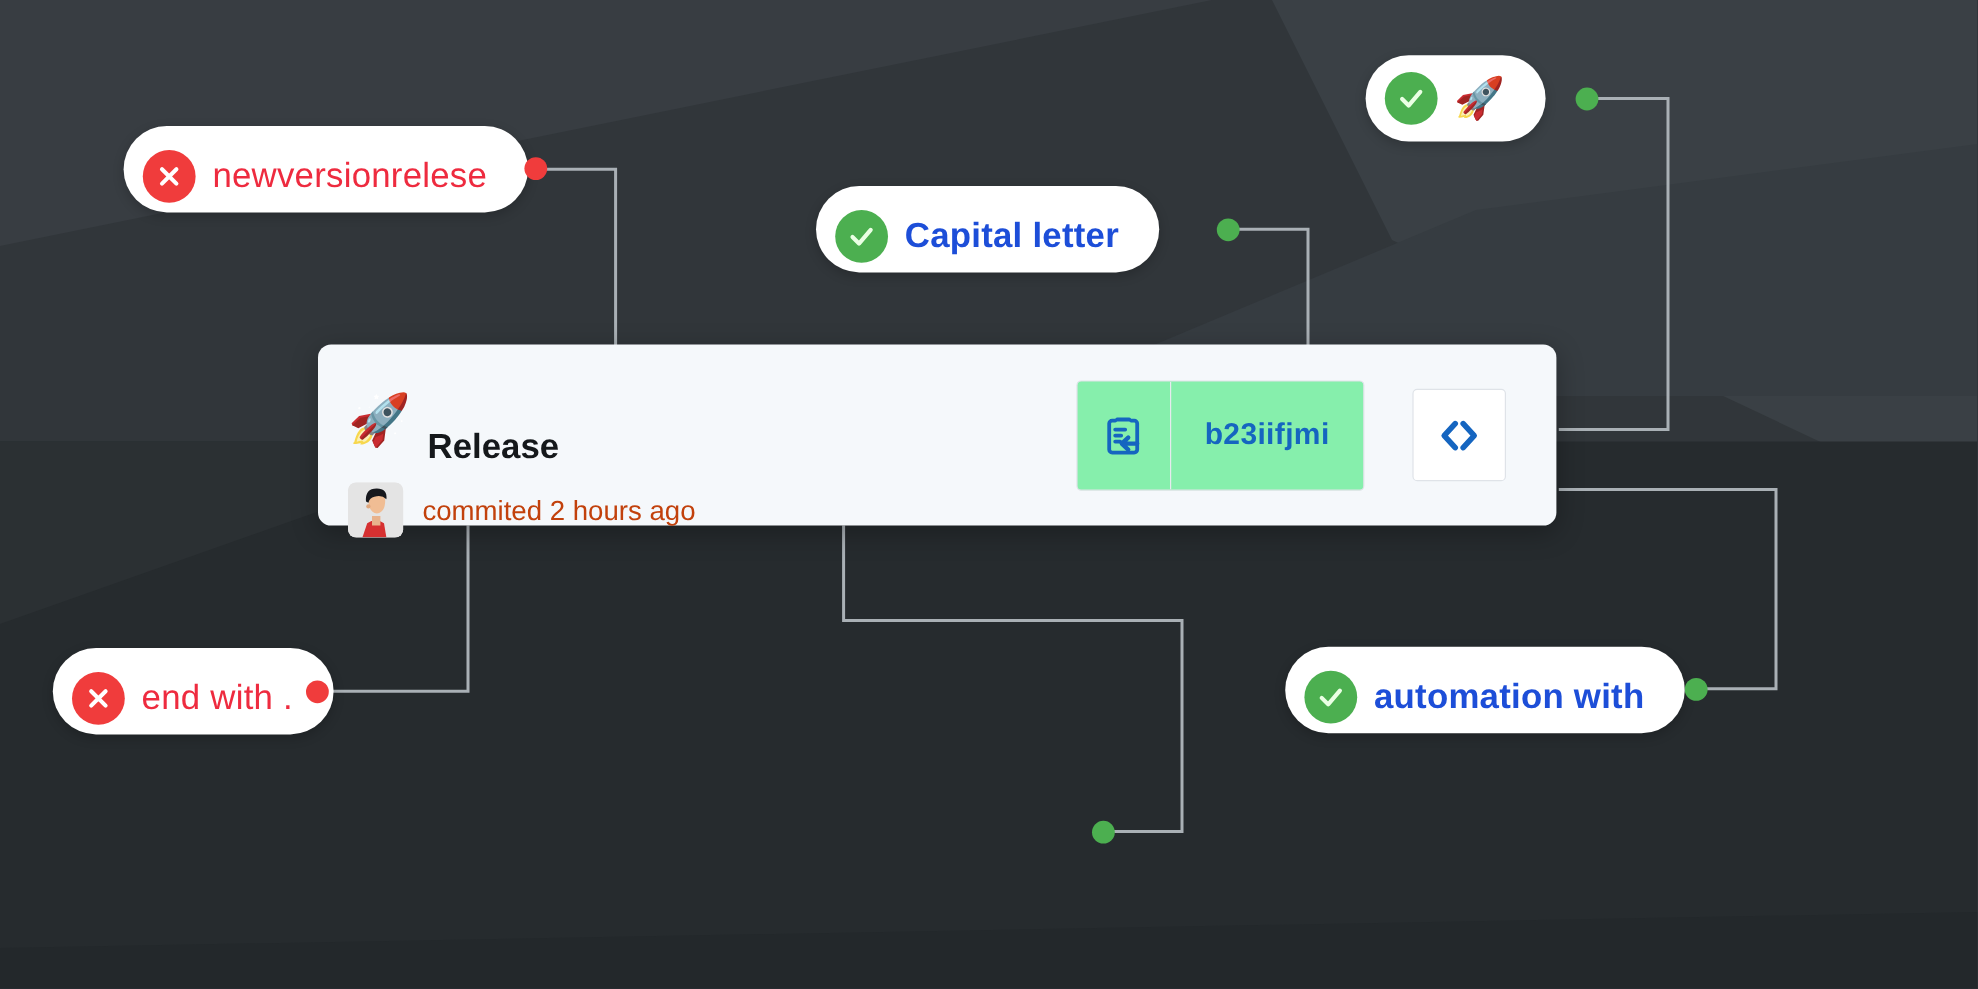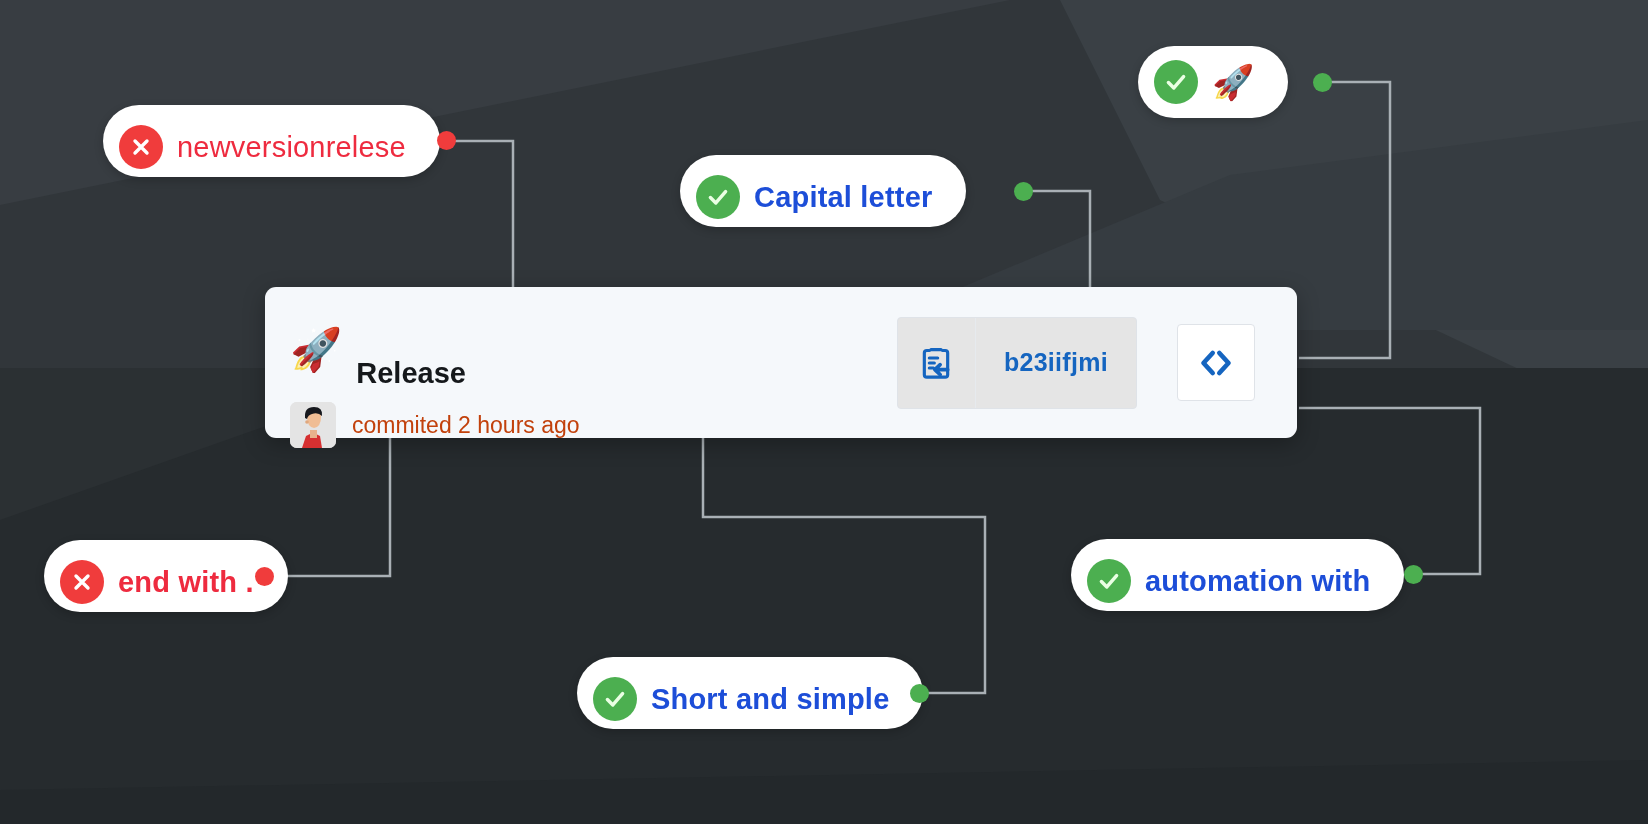--- a/index.html
+++ b/index.html
@@ -104,21 +104,21 @@
     gap:40px;
     padding:0 42px 0 0;
     flex:0 0 auto;
   }
   .hash-group {
     display:flex;
     align-items:stretch;
     height:92px;
     border:1px solid #dfe3e8;
     border-radius:4px;
-    background:#e5e5e5;
+    background:#86efac;
     overflow:hidden;
     text-align:right;
   }
   .hash-icon-btn {
     width:78px;
     display:flex; align-items:center; justify-content:center;
     border-right:1px solid #e6eaee;
   }
   .hash-value {
     display:flex; align-items:center; justify-content:center;
@@ -195,48 +195,40 @@
   <div class="pill" style="left:1138px; top:46px; padding:0 34px 0 16px;">
     <span class="badge good">
       <svg width="26" height="26" viewBox="0 0 24 24">
         <path d="M5 12.5 L10 17.5 L19 7" stroke="#eaffe4" stroke-width="3.2" stroke-linecap="round" stroke-linejoin="round" fill="none"></path>
       </svg>
     </span>
     <span class="emoji">🚀</span>
   </div>
   <div class="node good" style="left:1313px; top:73px;"></div>
 
-  <div class="pill" style="left:44px; top:540px;font-weight:bold;">
+  <div class="pill" style="left:44px; top:540px;">
     <span class="badge bad">
       <svg width="24" height="24" viewBox="0 0 24 24">
         <path d="M6 6 L18 18 M18 6 L6 18" stroke="#ffffff" stroke-width="3.4" stroke-linecap="round" fill="none"></path>
       </svg>
     </span>
     <span class="label bad">end with .</span>
   </div>
   <div class="node bad" style="left:255px; top:567px;"></div>
 
   <div class="pill" style="left:1071px; top:539px;">
     <span class="badge good">
       <svg width="26" height="26" viewBox="0 0 24 24">
         <path d="M5 12.5 L10 17.5 L19 7" stroke="#eaffe4" stroke-width="3.2" stroke-linecap="round" stroke-linejoin="round" fill="none"></path>
       </svg>
     </span>
     <span class="label good">automation with</span>
   </div>
   <div class="node good" style="left:1404px; top:565px;"></div>
 
-  <div class="pill" style="left:577px; top:657px;">
-    <span class="badge good">
-      <svg width="26" height="26" viewBox="0 0 24 24">
-        <path d="M5 12.5 L10 17.5 L19 7" stroke="#eaffe4" stroke-width="3.2" stroke-linecap="round" stroke-linejoin="round" fill="none"></path>
-      </svg>
-    </span>
-    <span class="label good">Short and simple</span>
-  </div>
   <div class="node good" style="left:910px; top:684px;"></div>
 
   <div id="card">
 
     <div id="card-left">
       <div class="card-title-row">
         <span class="card-rocket">🚀</span>
         <span class="card-title">Release</span>
       </div>
 

